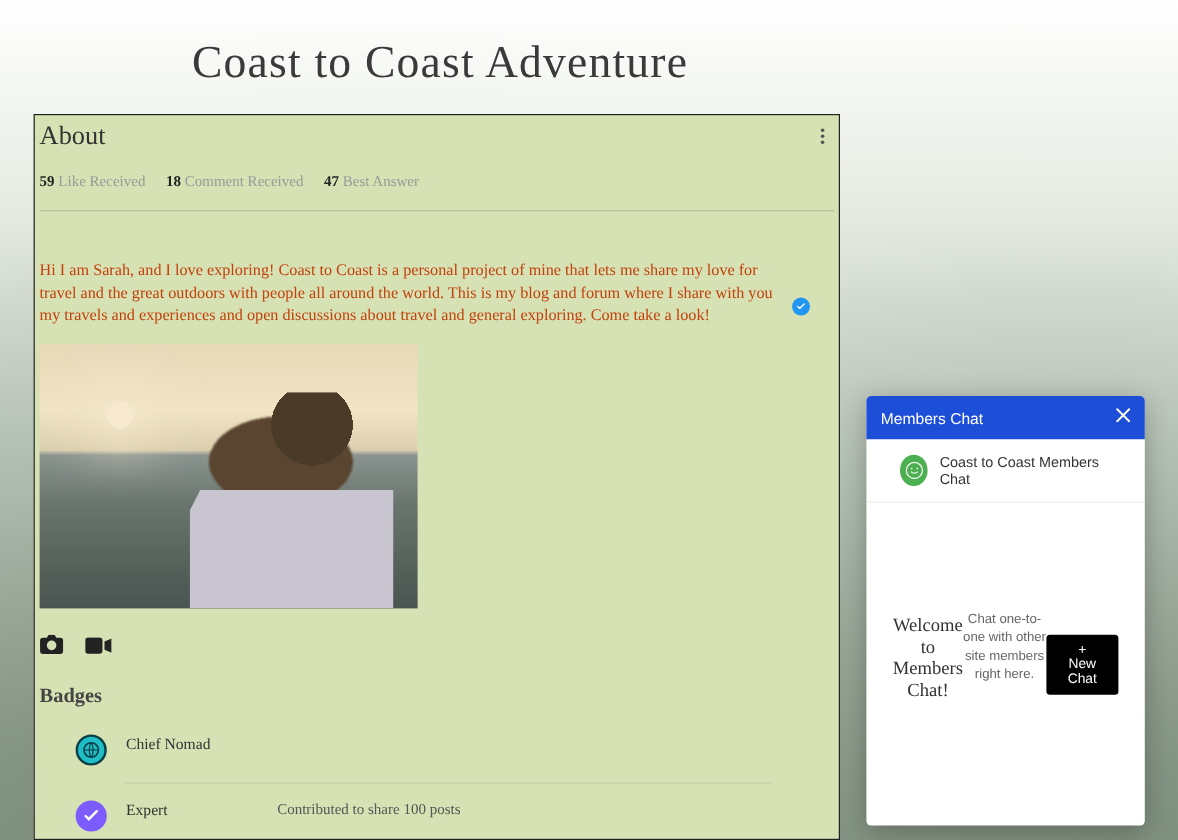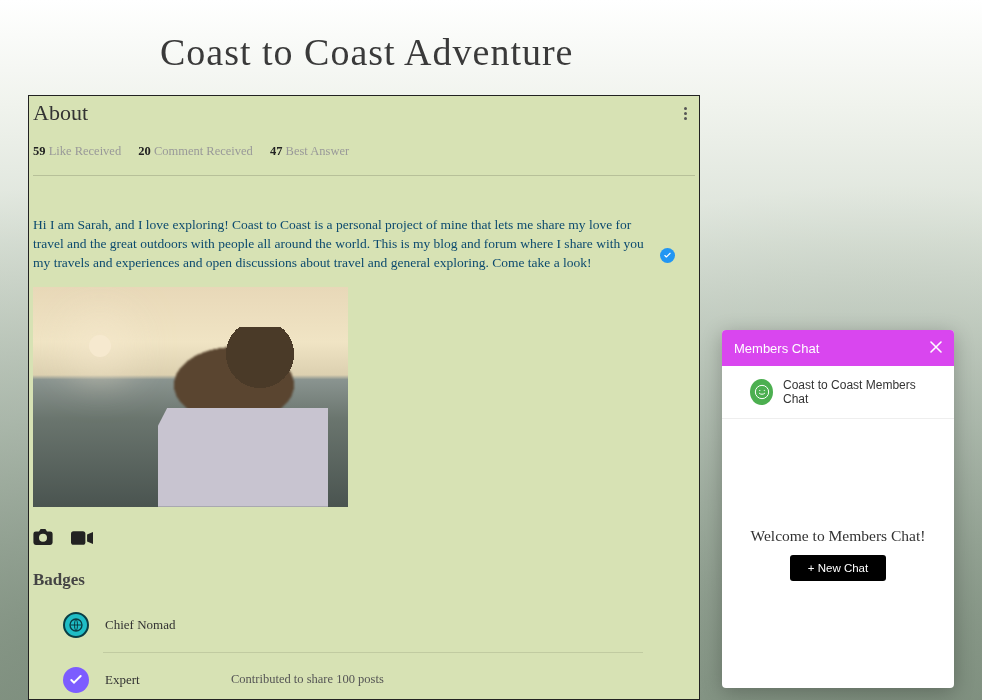--- a/index.html
+++ b/index.html
@@ -34,21 +34,21 @@
   .about-title { font-size: 22px; color:#333; font-weight:400; }
   .more-dots { width:20px; display:flex; flex-direction:column; gap:2px; align-items:center; cursor:pointer; padding:4px;}
   .more-dots span { width:3px; height:3px; background:#555; border-radius:50%; }
 
   .stats-row { margin-top:18px; font-size:12.5px; color:#444; }
   .stats-row .num { color:#222; font-weight:600; }
   .stats-row .lbl { color:#999; margin-right:14px; }
 
   .divider { border:none; border-top:1px solid rgba(0,0,0,0.15); margin:16px 0; }
 
-  .bio { font-size:13.5px; color:#0c4a6e; line-height:1.4; max-width:620px;margin-top:40px; }
+  .bio { font-size:13.5px; color:#c2410c; line-height:1.4; max-width:620px;margin-top:40px; }
 
   .verify-badge {
     position:absolute; right:24px; top:152px;
     width:15px; height:15px; border-radius:50%; background:#2196f3;
     display:flex; align-items:center; justify-content:center;
   }
   .verify-badge svg { width:9px; height:9px; }
 
   .profile-photo {
     margin-top:14px; width:315px; height:220px; overflow:hidden; position:relative;
@@ -65,44 +65,44 @@
   .hair { position:absolute; right:0; bottom:50px; width:190px; height:120px;
     background: radial-gradient(ellipse at 40% 40%, #5a4530 0 60px, transparent 60px);
     filter: blur(1px);
   }
 
   .media-icons { margin-top:22px; display:flex; gap:18px; }
   .media-icons .ico { font-size:18px; color:#222; cursor:pointer; }
 
   .badges-title { margin-top:20px; font-size:17px; color:#444; font-weight:700;}
   .badge-list { margin-top:12px; padding-left:30px; }
-  .badge-row { display:flex; align-items:center; gap:16px; padding:10px 0;}
+  .badge-row { display:flex; align-items:flex-start; gap:16px; padding:10px 0;}
   .badge-sep { border:none; border-top:1px solid rgba(0,0,0,0.1); margin:4px 0 4px 40px; width:540px;}
   .badge-icon { width:26px; height:26px; border-radius:50%; display:flex; align-items:center; justify-content:center;}
   .badge-nomad { background:#1fbdc6; border:2px solid #0a3e45;}
   .badge-nomad svg{width:16px;height:16px;}
   .badge-expert { background:#7c5cff;}
   .badge-expert svg{width:16px;height:16px;}
   .badge-name { font-size:13px; color:#333; width:110px;}
   .badge-desc { font-size:12.5px; color:#555;}
 
   
   .chat {
     position:absolute; right:28px; top:330px; width:232px; height:358px;
     background:#fff; border-radius:4px; box-shadow:0 4px 20px rgba(0,0,0,0.25);
     display:flex; flex-direction:column; font-family: -apple-system, "Helvetica Neue", Arial, sans-serif;
   }
-  .chat-header { background:#d946ef; color:#fff; padding:10px 12px; display:flex; justify-content:space-between; align-items:center; border-radius:4px 4px 0 0;}
+  .chat-header { background:#1d4ed8; color:#fff; padding:10px 12px; display:flex; justify-content:space-between; align-items:center; border-radius:4px 4px 0 0;}
   .chat-header-title{ font-size:13px; font-weight:400;}
   .chat-close{ cursor:pointer; font-size:16px; line-height:1;}
   .chat-room { display:flex; align-items:center; gap:10px; padding:12px 28px; border-bottom:1px solid #eee;}
   .chat-avatar{ width:26px; height:26px; border-radius:50%; background:#4caf50; display:flex; align-items:center; justify-content:center;}
   .chat-avatar svg{width:16px;height:16px;}
   .chat-room-name{ font-size:12px; color:#333;}
-  .chat-body{ flex:1; display:flex; flex-direction:column; align-items:center; justify-content:center; padding:0 22px; text-align:center;}
+  .chat-body{ flex:1; display:flex; flex-direction:row; align-items:center; justify-content:center; padding:0 22px; text-align:center;}
   .chat-welcome{ font-size:15.5px; color:#333; margin-bottom:10px; font-family: Georgia, serif;}
   .chat-sub{ font-size:11px; color:#666; line-height:1.4; margin-bottom:28px;}
   .chat-new{ background:#000000; color:#fff; border:none; padding:7px 18px; font-size:11.5px; border-radius:3px; cursor:pointer;}
 </style>
 </head>
 <body>
 
 <div class="bg"></div>
 <div class="trees"></div>
 
@@ -114,21 +114,21 @@
     <div class="more-dots" title="More">
       <span></span>
         <span></span>
         <span></span>
     </div>
   </div>
 
   <div class="stats-row">
     <span class="num">59</span>
     <span class="lbl">Like Received</span>
-    <span class="num">20</span>
+    <span class="num">18</span>
     <span class="lbl">Comment Received</span>
     <span class="num">47</span>
     <span class="lbl">Best Answer</span>
   </div>
 
   <hr class="divider">
 
   <div class="bio">Hi I am Sarah, and I love exploring! Coast to Coast is a personal project of mine that lets me share my love for travel and the great outdoors with people all around the world. This is my blog and forum where I share with you my travels and experiences and open discussions about travel and general exploring. Come take a look!</div>
 
   <div class="verify-badge">
@@ -196,15 +196,16 @@
       <svg viewBox="0 0 24 24">
           <circle cx="12" cy="12" r="10" fill="none" stroke="#fff" stroke-width="1.5"></circle>
           <path d="M8 10c.5-1 1-1 1 0M15 10c.5-1 1-1 1 0" stroke="#fff" stroke-width="1.3" fill="none" stroke-linecap="round"></path>
           <path d="M8 14c1.5 2 6.5 2 8 0" stroke="#fff" stroke-width="1.5" fill="none" stroke-linecap="round"></path>
         </svg>
     </div>
     <div class="chat-room-name">Coast to Coast Members Chat</div>
   </div>
   <div class="chat-body">
     <div class="chat-welcome">Welcome to Members Chat!</div>
+    <div class="chat-sub">Chat one-to-one with other site members right here.</div>
     <button class="chat-new">+ New Chat</button>
   </div>
 </div>
 
 </body></html>

